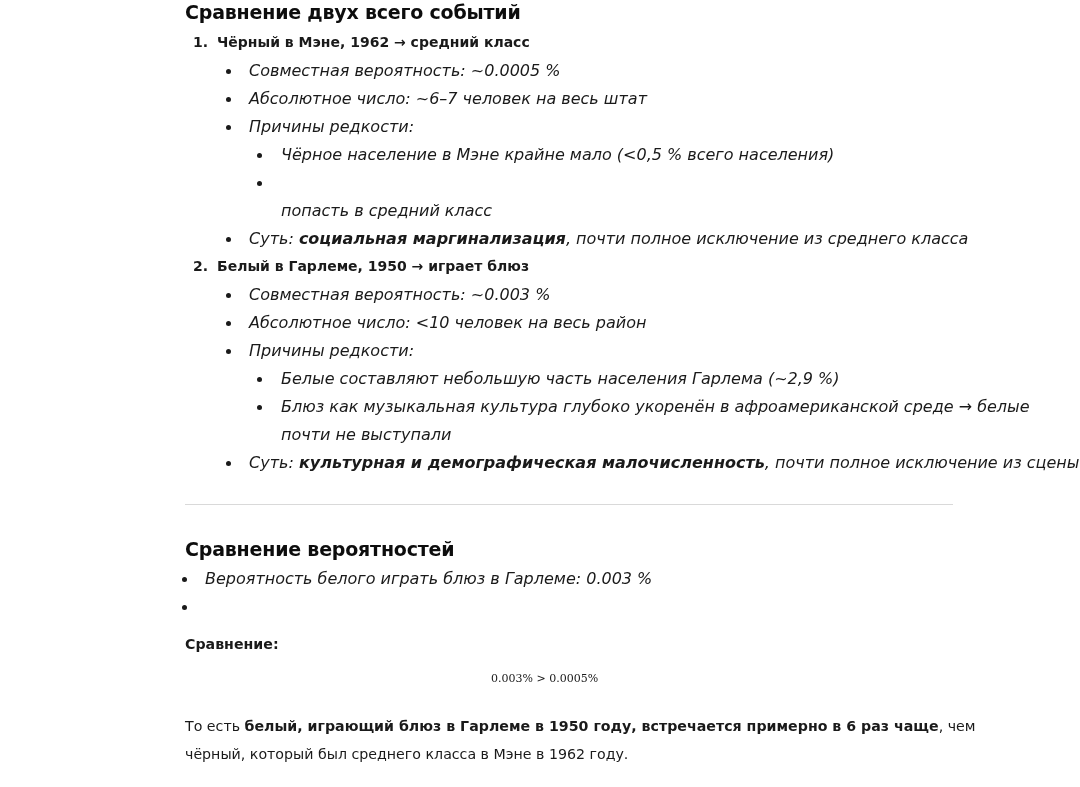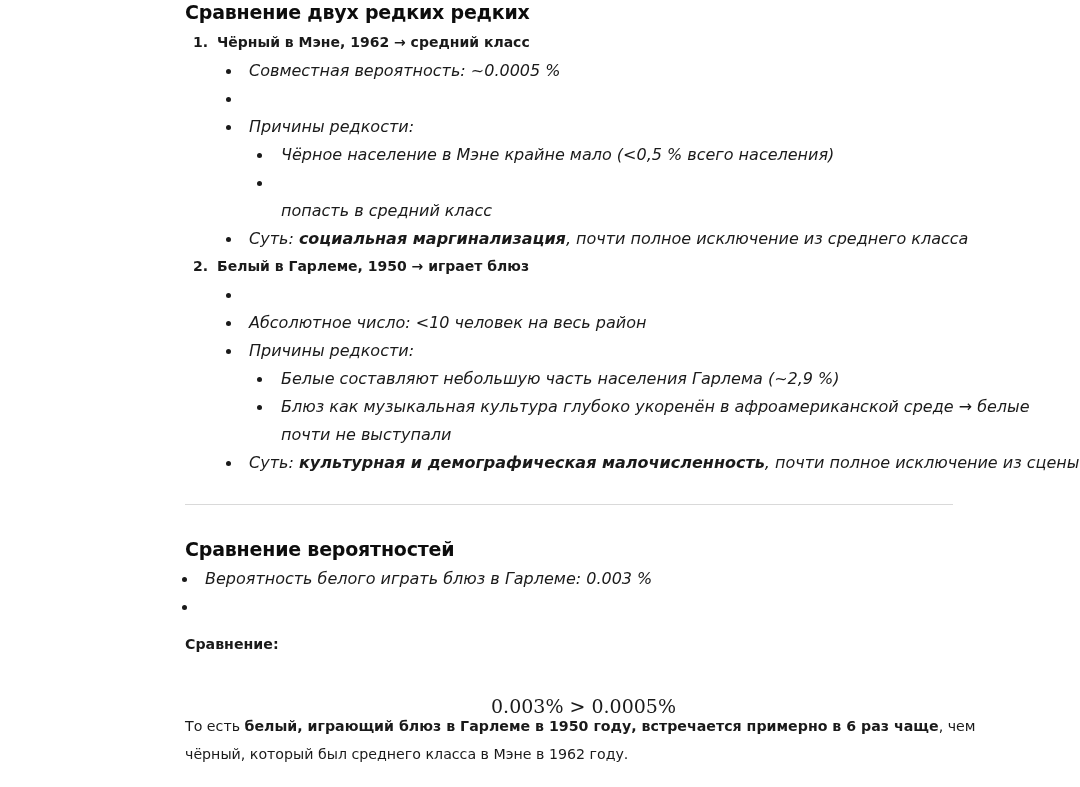--- a/index.html
+++ b/index.html
@@ -13,44 +13,44 @@
     .li { position: absolute; white-space: nowrap; font-size: 16px; line-height: 28px; font-style: italic; }
     .li1 { left: 64px; }
     .li2 { left: 96px; }
     .bullet { position: absolute; width: 5px; height: 5px; border-radius: 50%; background: #1a1a1a; top: 12px; }
     .li1 .bullet { left: -23px; }
     .li2 .bullet { left: -24px; }
     .li-top { position: absolute; left: 20px; white-space: nowrap; line-height: 28px; }
     .li-top .bullet { left: -23px; }
     b { font-weight: bold; }
     hr.sep { position: absolute; left: 0; top: 504px; width: 768px; border: 0; border-top: 1px solid #d9d9d9; margin: 0; }
-    .math { position: absolute; top: 695px; left: 306px; font-family: "DejaVu Serif", serif; font-size: 19px; white-space: nowrap; text-align: right; }
+    .math { position: absolute; top: 672px; left: 306px; font-family: "DejaVu Serif", serif; font-size: 11px; white-space: nowrap; text-align: right; }
     .para { position: absolute; left: 0; line-height: 28px; white-space: nowrap; }
   </style>
 </head>
 <body>
 
 <div class="content">
-  <h3 class="h-top" style="top:0px;">Сравнение двух редких редких</h3>
+  <h3 class="h-top" style="top:0px;">Сравнение двух всего событий</h3>
 
   <div class="ol-item" style="top:34px;">
     <span class="ol-num">1.</span><span>Чёрный в Мэне, 1962 → средний класс</span>
   </div>
   <div class="li li1" style="top:57px;"><span class="bullet"></span><span>Совместная вероятность: ~0.0005 %</span></div>
-  <div class="li li1" style="top:85px;"><span class="bullet"></span></div>
+  <div class="li li1" style="top:85px;"><span class="bullet"></span><span>Абсолютное число: ~6–7 человек на весь штат</span></div>
   <div class="li li1" style="top:113px;"><span class="bullet"></span><span>Причины редкости:</span></div>
   <div class="li li2" style="top:141px;"><span class="bullet"></span><span>Чёрное население в Мэне крайне мало (&lt;0,5 % всего населения)</span></div>
   <div class="li li2" style="top:169px;"><span class="bullet"></span></div>
   <div class="li li2" style="top:197px;"><span>попасть в средний класс</span></div>
   <div class="li li1" style="top:225px;"><span class="bullet"></span><span>Суть: </span><b>социальная маргинализация</b><span>, почти полное исключение из среднего класса</span></div>
 
   <div class="ol-item" style="top:258px;">
     <span class="ol-num">2.</span><span>Белый в Гарлеме, 1950 → играет блюз</span>
   </div>
-  <div class="li li1" style="top:281px;"><span class="bullet"></span></div>
+  <div class="li li1" style="top:281px;"><span class="bullet"></span><span>Совместная вероятность: ~0.003 %</span></div>
   <div class="li li1" style="top:309px;"><span class="bullet"></span><span>Абсолютное число: &lt;10 человек на весь район</span></div>
   <div class="li li1" style="top:337px;"><span class="bullet"></span><span>Причины редкости:</span></div>
   <div class="li li2" style="top:365px;"><span class="bullet"></span><span>Белые составляют небольшую часть населения Гарлема (~2,9 %)</span></div>
   <div class="li li2" style="top:393px;"><span class="bullet"></span><span>Блюз как музыкальная культура глубоко укоренён в афроамериканской среде → белые</span></div>
   <div class="li li2" style="top:421px;"><span>почти не выступали</span></div>
   <div class="li li1" style="top:449px;"><span class="bullet"></span><span>Суть: </span><b>культурная и демографическая малочисленность</b><span>, почти полное исключение из сцены</span></div>
 
   <hr class="sep">
 
   <h3 class="h-top" style="top:537px;">Сравнение вероятностей</h3>

